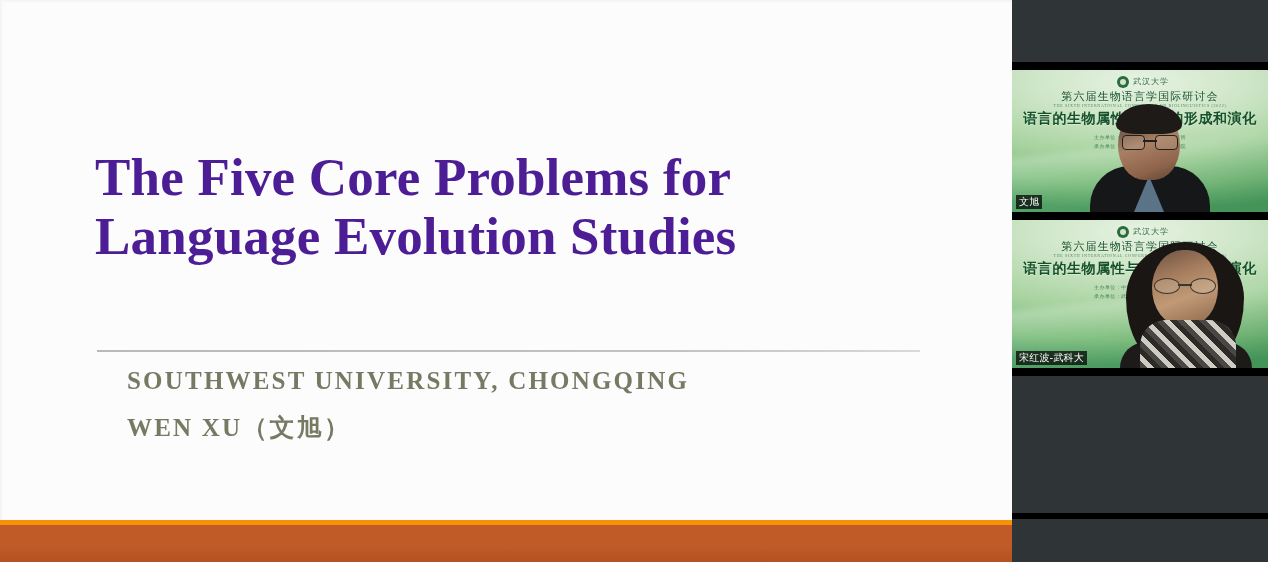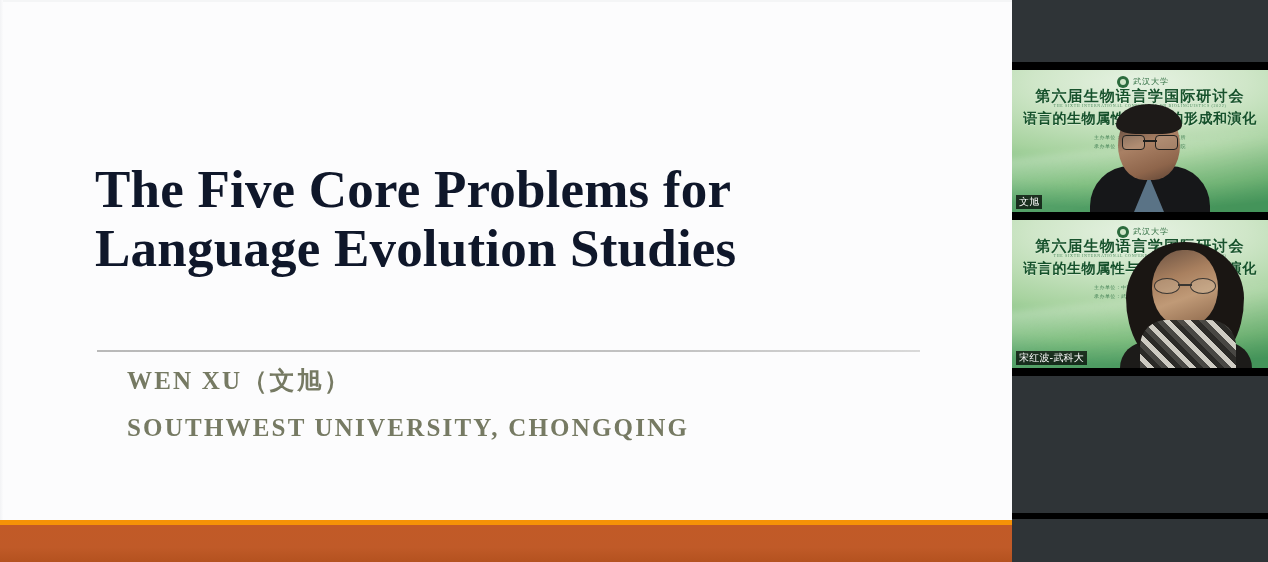--- a/index.html
+++ b/index.html
@@ -34,23 +34,23 @@
   .slide-top-edge {
     position: absolute;
     left: 0; top: 0;
     width: 1012px; height: 2px;
     background: #f4f5f6;
   }
 
   #slide-title {
     position: absolute;
     left: 95px;
-    top: 160px;
+    top: 148px;
     width: 860px;
-    color: #0f172a;
+    color: #4c1d95;
     font-family: "Liberation Serif", serif;
     font-weight: bold;
     font-size: 53px;
     line-height: 59px;
     letter-spacing: 0.2px;
     white-space: pre-line;
   }
 
   #slide-rule {
     position: absolute;
@@ -163,24 +163,24 @@
   }
   .banner-logo .wordmark {
     position: absolute;
     left: 24px; top: 1px;
     font-size: 8px;
     line-height: 9px;
     color: #2b6b3d;
     letter-spacing: 1px;
   }
   .banner-line1 {
-    font-size: 15px;
+    font-size: 11px;
     line-height: 13px;
     letter-spacing: 1.1px;
-    font-weight: bold;
+    font-weight: normal;
     color: #17522c;
     text-shadow: 0 1px 0 rgba(255,255,255,0.35);
   }
   .banner-line1-en {
     font-size: 4px;
     line-height: 6px;
     letter-spacing: 0.7px;
     color: #4c8b5f;
   }
   .banner-line2 {
@@ -344,22 +344,22 @@
   <div id="slide">
     <div class="slide-top-edge"></div>
     <div class="slide-left-edge"></div>
 
     <div id="slide-title">The Five Core Problems for
 Language Evolution Studies</div>
 
     <div id="slide-rule"></div>
 
     <div id="slide-subtitle">
+      <span class="sub-line">SOUTHWEST UNIVERSITY, CHONGQING</span>
       <span class="sub-line">WEN XU（文旭）</span>
-      <span class="sub-line">SOUTHWEST UNIVERSITY, CHONGQING</span>
     </div>
 
     <div class="slide-accent-thin"></div>
     <div class="slide-accent-thick"></div>
   </div>
 
   <div id="filmstrip">
 
     <div class="tile tile-placeholder" style="top:-6px; height:68px;"></div>
 

